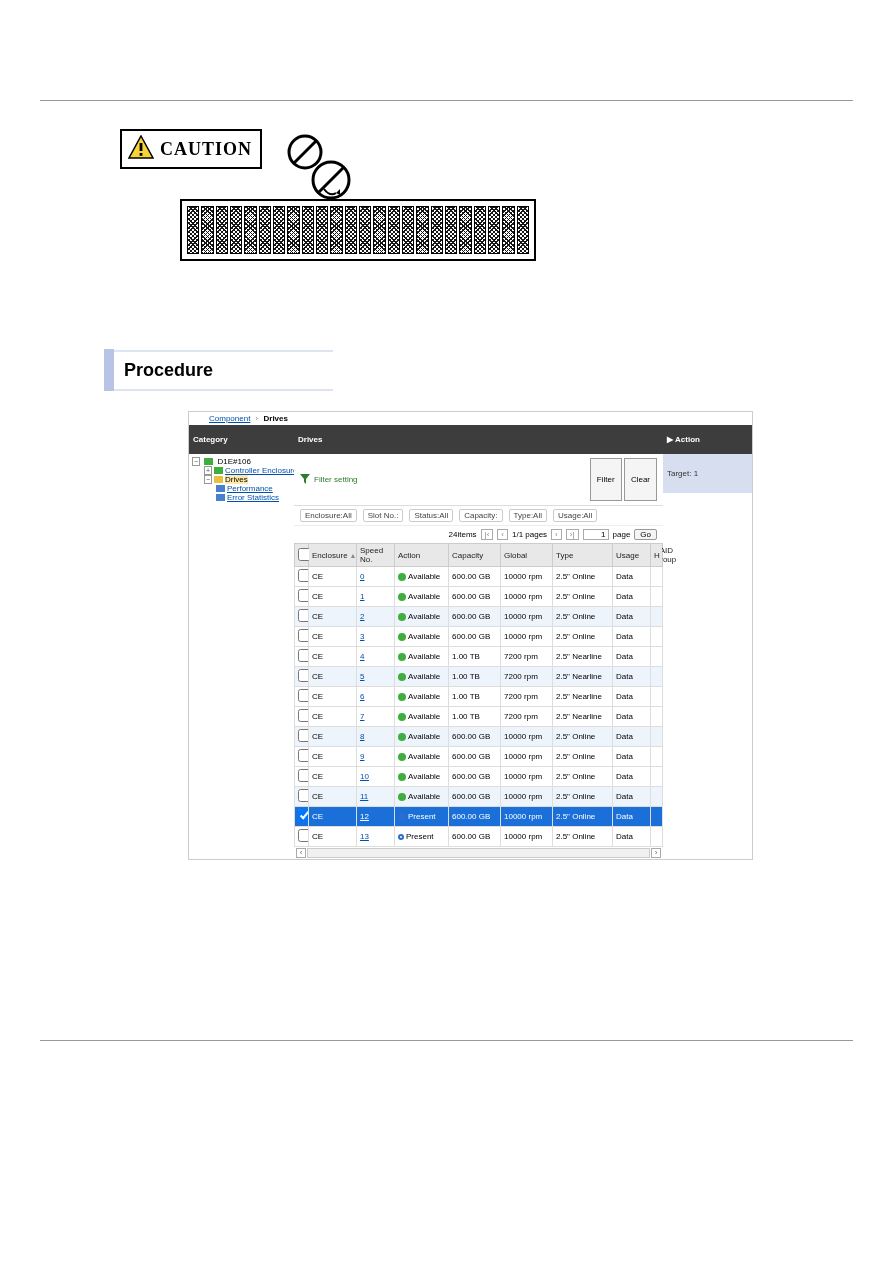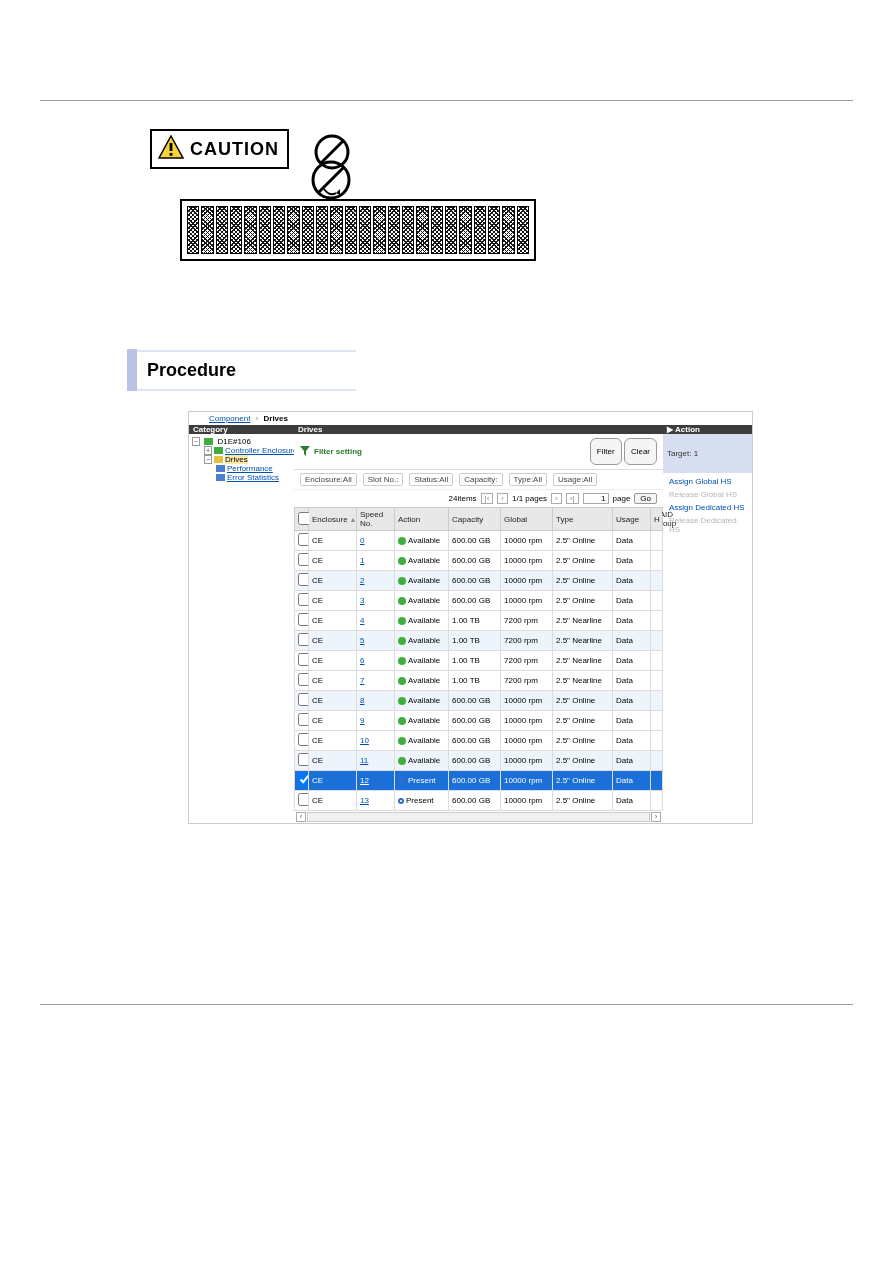--- a/index.html
+++ b/index.html
@@ -1,59 +1,59 @@
 <!DOCTYPE html>
 <html><head>
 <meta charset="utf-8">
 <style>
   * { box-sizing: border-box; margin: 0; padding: 0; }
   body { font-family: Arial, sans-serif; background:#fff; width:893px; }
   .page { padding: 0 40px 40px 40px; position:relative; }
   .hr-top { border:none; border-top:1px solid #999; margin-top:100px; }
 
-  .caution-block { margin-left:110px; margin-top:28px; padding-right:40px; }
+  .caution-block { margin-left:80px; margin-top:28px; padding-right:40px;font-family:Liberation Serif, serif; }
   .caution-row { display:flex; align-items:flex-start; gap:24px; }
   .caution-box { border:2px solid #000; padding:4px 8px 4px 6px; display:flex; align-items:center; gap:6px; background:#fff; }
   .caution-label { font-weight:bold; font-size:18px; letter-spacing:1px; }
   .prohibit { margin-top:4px; }
 
   .enclosure-wrap { position:relative; margin-left:140px; margin-top:24px; }
   .enclosure-prohibit { position:absolute; left:130px; top:-40px; }
   .enclosure { border:2px solid #000; display:flex; padding:4px; background:#fff; width:356px; height:62px; }
   .slot { flex:1; border:1px solid #000; margin:1px; position:relative; overflow:hidden; }
   .slot::before, .slot::after { content:""; position:absolute; left:0; right:0; height:100%; background-image:repeating-linear-gradient(45deg,#000 0 1px, transparent 1px 3px), repeating-linear-gradient(-45deg,#000 0 1px, transparent 1px 3px); opacity:.7; }
 
-  .procedure-block { margin-left:87px; margin-top:88px; display:flex; align-items:flex-end; }
+  .procedure-block { margin-left:64px; margin-top:88px; display:flex; align-items:flex-end; }
   .procedure-bar { width:10px; height:42px; background:#b9c3e5; }
   .procedure-title { font-weight:bold; font-size:18px; padding:8px 120px 8px 10px; border-bottom:2px solid #dfe4f2; border-top:2px solid #dfe4f2; background:#fff; }
 
   .watermark { position:absolute; left:50%; top:50%; transform:translate(-50%,-50%) rotate(-30deg); font-size:82px; color:#8a79e8; opacity:.45; white-space:nowrap; pointer-events:none; z-index:1; font-style:italic; font-family: Georgia, serif;}
 
   .screenshot { margin-left:148px; margin-top:20px; width:565px; border:1px solid #ccc; font-size:8px; background:#fff; position:relative; z-index:2; }
   .breadcrumb { background:#fff; padding:2px 4px; font-size:8px; }
   .breadcrumb a { color:#0050b0; text-decoration:underline;margin-left:16px; }
   .breadcrumb .sep { color:#888; padding:0 3px; }
   .panels { display:flex; }
   .category-panel { width:105px; background:#fff; }
   .drives-panel { flex:1; background:#fff; }
   .action-panel { width:98px; background:#fff; }
-  .panel-head { background:#3d3d3d; color:#fff; font-weight:bold; padding:0 4px; font-size:8px; }
+  .panel-head { background:#3d3d3d; color:#fff; font-weight:bold; padding:10px 4px; font-size:8px; }
   .tree { padding:3px 3px; }
   .tree-node { white-space:nowrap; }
   .tree-node .tog { display:inline-block; width:8px; text-align:center; color:#555; border:1px solid #999; font-size:7px; line-height:7px; margin-right:2px; }
   .tree-ic { display:inline-block; width:9px; height:7px; vertical-align:middle; margin-right:2px; }
   .ic-green { background:#3fae3f; }
   .ic-yellow { background:#e8c040; }
   .ic-blue { background:#4a7fd0; }
   .tree-link { color:#0050b0; text-decoration:underline; }
   .tree-sub { margin-left:12px; }
 
   .filter-bar { padding:4px 6px; display:flex; justify-content:space-between; align-items:center; border-bottom:1px solid #ddd; }
-  .filter-left { display:flex; align-items:center; gap:4px; color:#2e7a2e; font-weight:bold; }
-  .filter-btns button { font-size:8px; border:1px solid #999; background:#f5f5f5; padding:8px 6px; border-radius:6px;text-align:center; }
+  .filter-left { display:flex; align-items:center; gap:4px; color:#2e7a2e; font-weight:normal; }
+  .filter-btns button { font-size:8px; border:1px solid #999; background:#f5f5f5; padding:16px 6px; border-radius:0;text-align:center; }
   .filter-row2 { display:flex; gap:6px; padding:3px 6px; border-bottom:1px solid #eee; flex-wrap:wrap; }
   .filter-chip { border:1px solid #ccc; padding:1px 4px; border-radius:2px; color:#444; }
 
   .pager { display:flex; justify-content:flex-end; align-items:center; gap:4px; padding:3px 6px; }
   .pager .navb { border:1px solid #aaa; padding:0 3px; color:#888; }
   .pager input { width:26px; font-size:8px; border:1px solid #aaa; text-align:right; padding:0 2px; }
   .pager button { font-size:8px; border:1px solid #999; background:#f5f5f5; padding:0 5px; border-radius:2px; }
 
   table.drv { border-collapse:collapse; width:100%; table-layout:fixed; }
   table.drv th { background:#e8e8e8; border:1px solid #ccc; padding:2px 3px; text-align:left; font-weight:normal; color:#222; position:relative; }
@@ -419,26 +419,20 @@
         </div>
       </div>
 
       <div class="action-panel">
         <div class="panel-head">
           <span>▶</span>
           <span>Action</span>
         </div>
         <div class="action-body">
           <div class="target-bar">Target: 1</div>
-          <div class="action-list" id="action-list">
-              <div class="action-item">Assign Global HS</div>
-              <div class="action-item dis">Release Global HS</div>
-              <div class="action-item">Assign Dedicated HS</div>
-              <div class="action-item dis">Release Dedicated HS</div>
-            </div>
         </div>
       </div>
     </div>
   </div>
 
   <hr class="hr-bottom">
   <div class="footer-space"></div>
 </div>
 
 </body></html>

